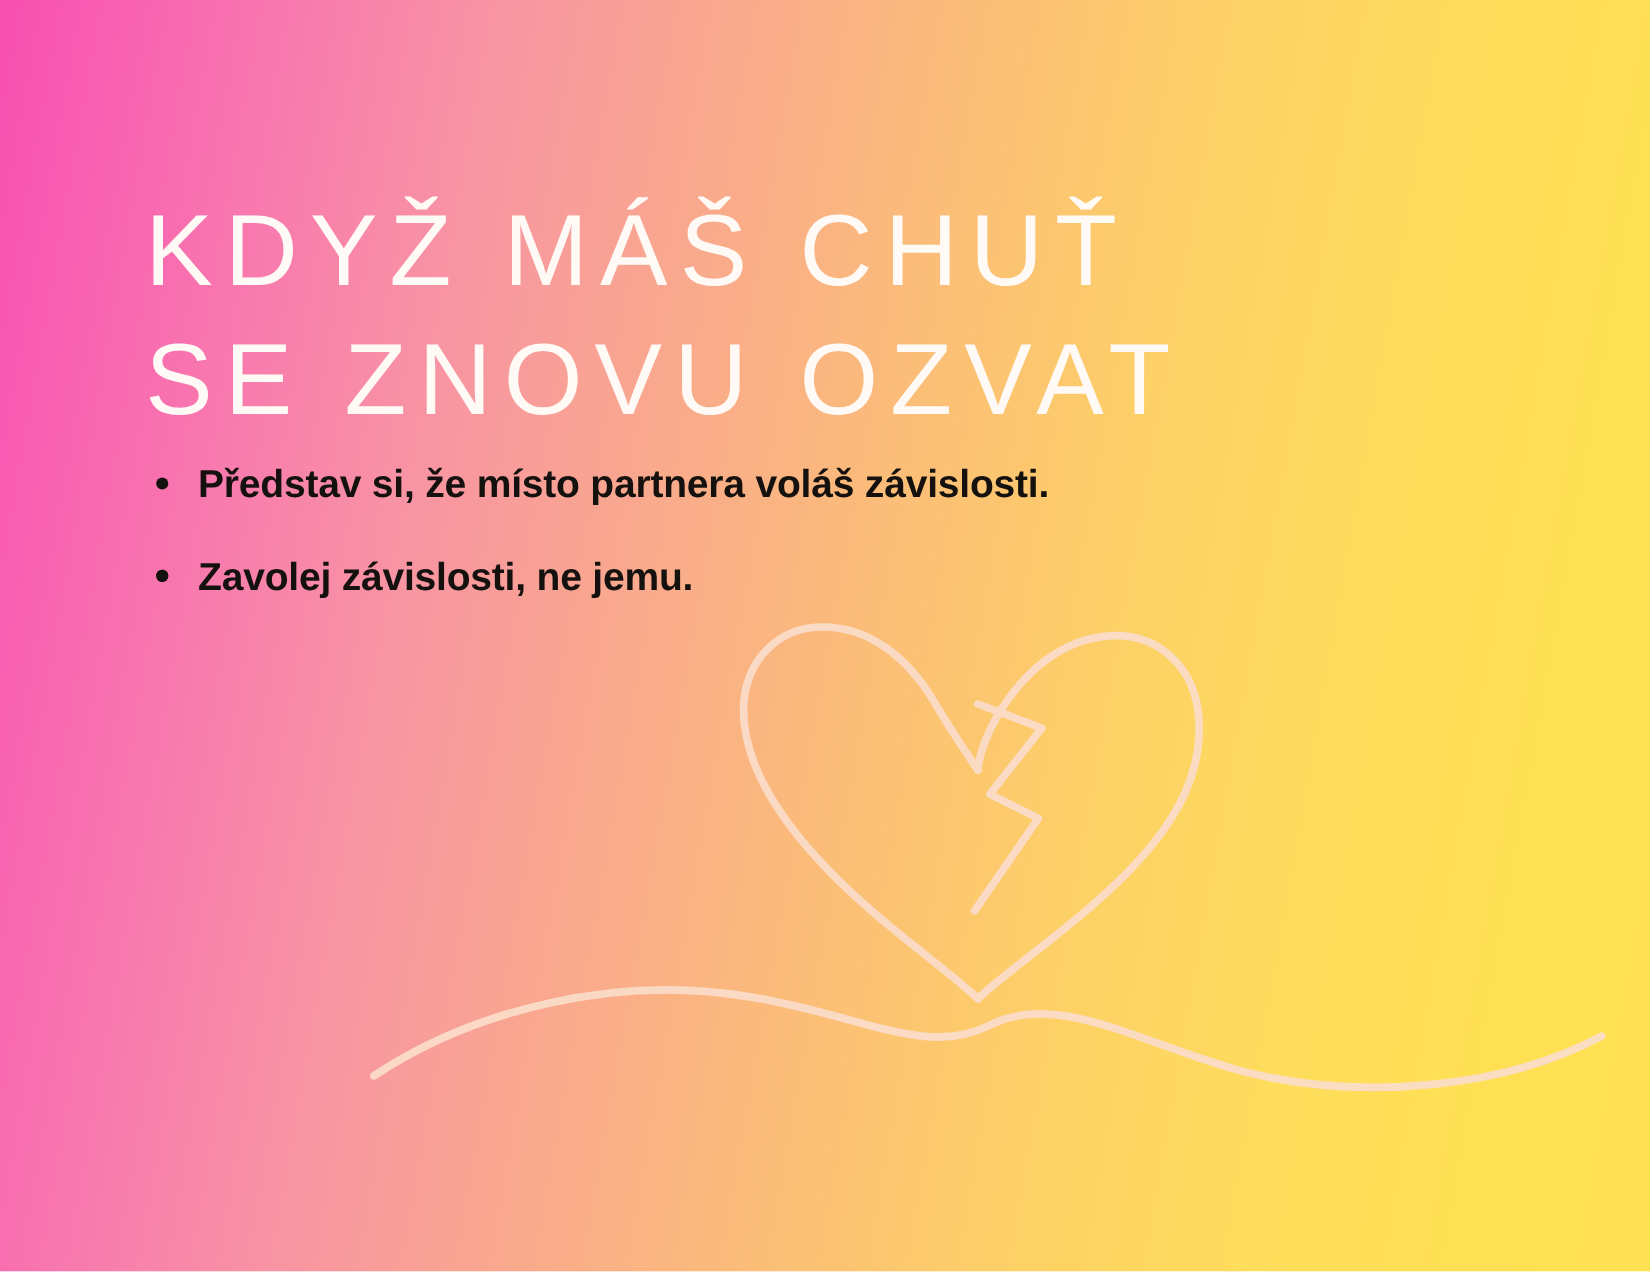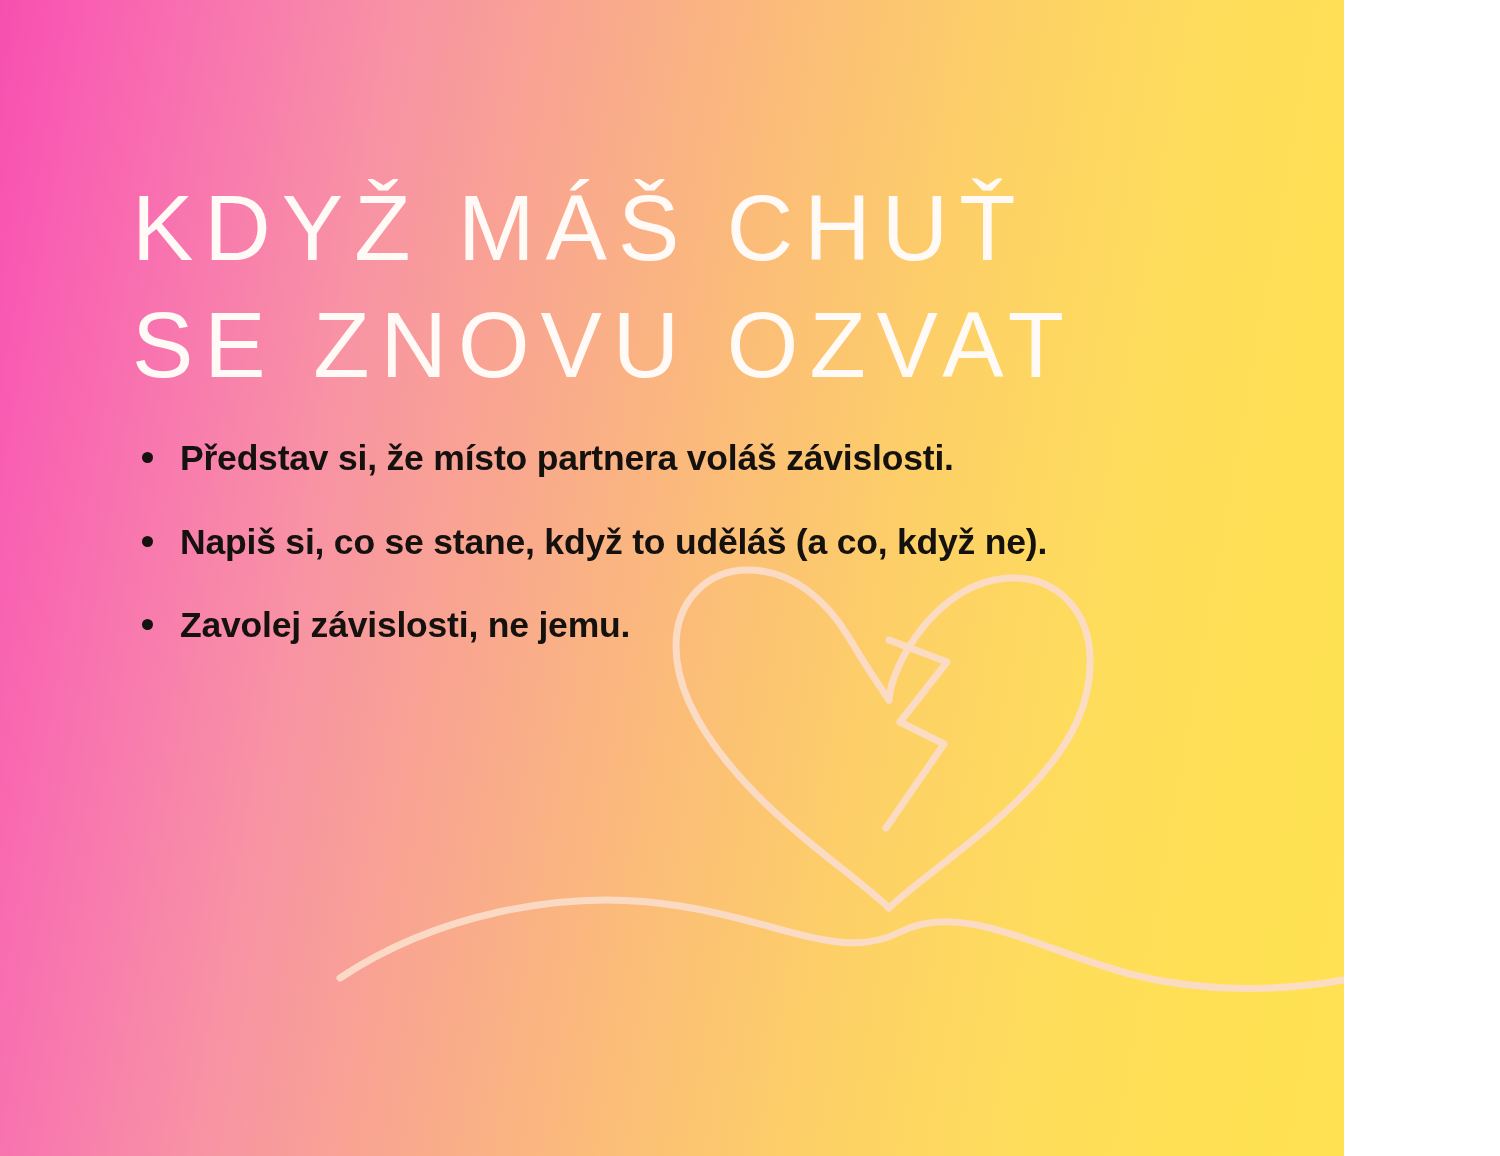--- a/index.html
+++ b/index.html
@@ -8,21 +8,21 @@
   }
   body {
     width: 1500px;
     height: 1156px;
     overflow: hidden;
     font-family: "Liberation Sans", sans-serif;
   }
 
   #slide {
     position: relative;
-    width: 1344px;
+    width: 1500px;
     height: 1156px;
     background: linear-gradient(100deg,
         #f74fb0 0%,
         #f95fb2 6%,
         #f87aae 16%,
         #f893a4 26%,
         #f9a78f 38%,
         #fbbd78 52%,
         #fdd166 66%,
         #fedc5c 78%,
@@ -57,21 +57,21 @@
     line-height: 1.28;
     font-weight: 300;
     letter-spacing: 11px;
     text-transform: uppercase;
     white-space: pre-line;
   }
 
   .bullets {
     position: absolute;
     left: 132px;
-    top: 430px;
+    top: 412px;
     width: 1270px;
     margin: 0;
     padding: 0;
     list-style: none;
     color: #14110f;
   }
 
   .bullet {
     position: relative;
     display: block;
@@ -139,21 +139,20 @@
     <h1 class="title">KDYŽ MÁŠ CHUŤ
 SE ZNOVU OZVAT</h1>
 
     <ul class="bullets">
       <li class="bullet">
         <span class="dot"></span>
         <span class="txt">Představ si, že místo partnera voláš závislosti.</span>
       </li>
       <li class="bullet">
         <span class="dot"></span>
-        <span class="txt">Napiš si, co se stane, když to uděláš (a co, když ne).</span>
       </li>
       <li class="bullet">
         <span class="dot"></span>
         <span class="txt">Zavolej závislosti, ne jemu.</span>
       </li>
     </ul>
 
   </div>
 </div>
 

